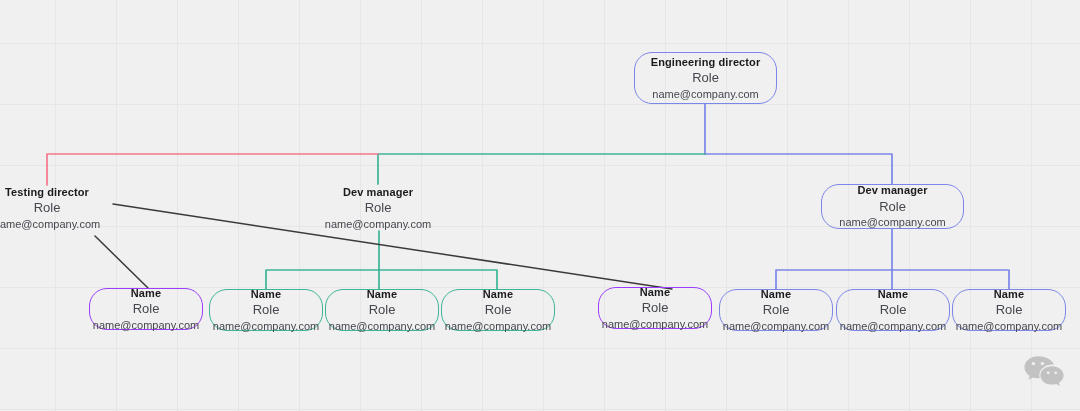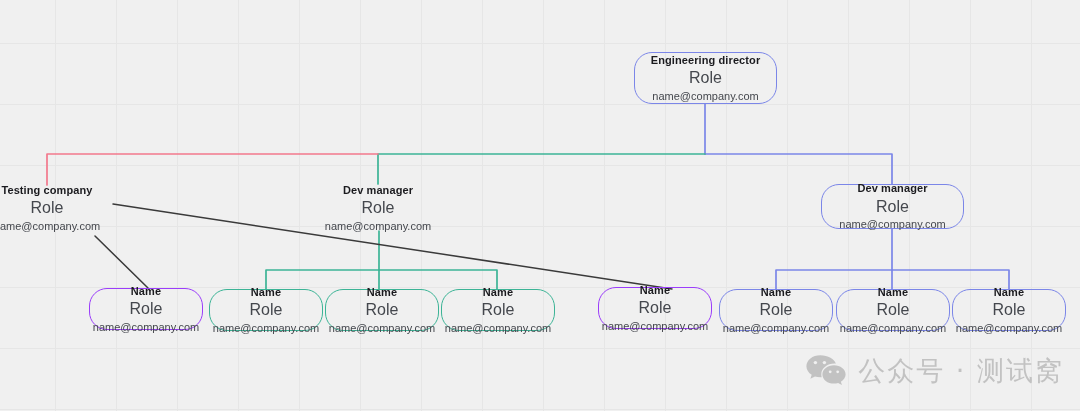--- a/index.html
+++ b/index.html
@@ -39,21 +39,21 @@
     text-align: center;
     line-height: 1.32;
   }
   .node .n-title {
     font-weight: bold;
     font-size: 11px;
     color: #1b1b1f;
     letter-spacing: .1px;
   }
   .node .n-role {
-    font-size: 16px;
+    font-size: 13px;
     color: #44474d;
   }
   .node .n-email {
     font-size: 11px;
     color: #44474d;
   }
   .node.boxed { border: 1.6px solid #7b86e8; }
   .node.green-box { border: 1.6px solid #3cb496; }
   .node.purple-box { border: 1.6px solid #9b3dfb; }
   .node.blue-box { border: 1.6px solid #7b86e8; }
@@ -104,21 +104,21 @@
     </g>
   </svg>
 
   <div class="node boxed" style="left:634px; top:52px; width:143px; height:52px;">
     <div class="n-title">Engineering director</div>
     <div class="n-role">Role</div>
     <div class="n-email">name@company.com</div>
   </div>
 
   <div class="node plain" style="left:-22px; top:185px; width:138px; height:46px;">
-    <div class="n-title">Testing company</div>
+    <div class="n-title">Testing director</div>
     <div class="n-role">Role</div>
     <div class="n-email">name@company.com</div>
   </div>
 
   <div class="node plain" style="left:309px; top:185px; width:138px; height:46px;">
     <div class="n-title">Dev manager</div>
     <div class="n-role">Role</div>
     <div class="n-email">name@company.com</div>
   </div>
 
@@ -178,16 +178,15 @@
 
   <div id="watermark">
     <svg class="wm-logo" width="40" height="34" viewBox="0 0 40 34" xmlns="http://www.w3.org/2000/svg">
       <path fill="#c2c2c2" d="M14.2 1.2C6.6 1.2 0.4 6.1 0.4 12.2c0 3.5 2.1 6.6 5.3 8.6l-1.3 4 4.6-2.3c1.6 0.5 3.4 0.8 5.2 0.8 0.5 0 1 0 1.5-0.1 -0.3-0.9-0.4-1.9-0.4-2.9 0-5.9 5.9-10.7 13.2-10.7 0.5 0 0.9 0 1.4 0.1C28.6 5.1 22.1 1.2 14.2 1.2z"></path>
       <circle fill="#f0f0f0" cx="9.4" cy="8.6" r="1.7"></circle>
       <circle fill="#f0f0f0" cx="18.4" cy="8.6" r="1.7"></circle>
       <path fill="#c2c2c2" d="M39.6 20.4c0-5.1-5.2-9.2-11.6-9.2 -6.4 0-11.6 4.1-11.6 9.2 0 5.1 5.2 9.2 11.6 9.2 1.4 0 2.8-0.2 4.1-0.6l3.8 1.9 -1-3.2C37.7 25.9 39.6 23.3 39.6 20.4z"></path>
       <circle fill="#f0f0f0" cx="24.2" cy="17.8" r="1.4"></circle>
       <circle fill="#f0f0f0" cx="31.7" cy="17.8" r="1.4"></circle>
     </svg>
-    <span>公众号 · 测试窝</span>
   </div>
 
 </div>
 
 </body></html>

